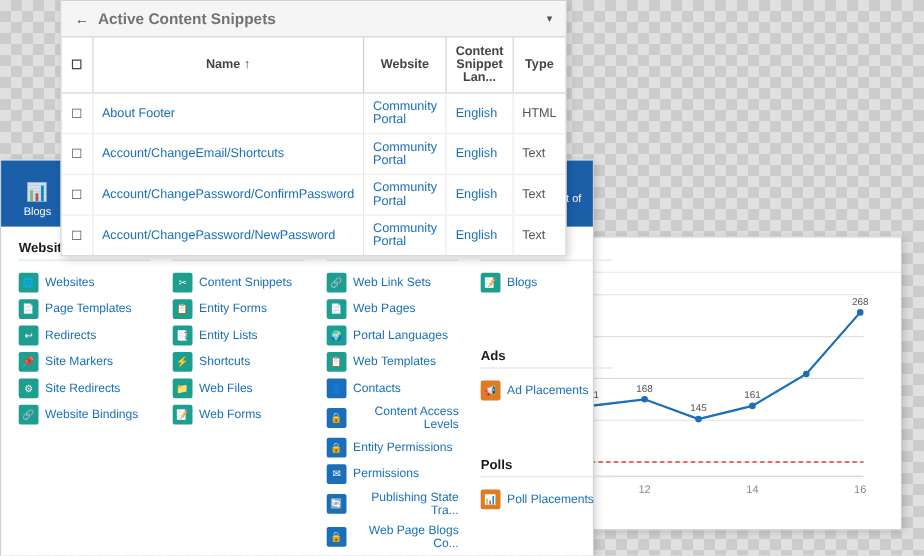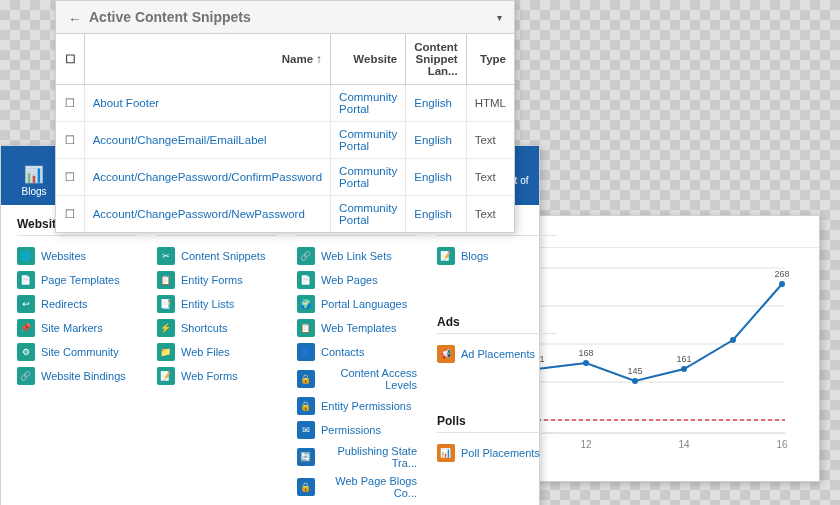--- a/index.html
+++ b/index.html
@@ -55,21 +55,21 @@
     }
     .snippets-table {
       width: 100%;
       border-collapse: collapse;
     }
     .snippets-table thead tr {
       border-bottom: 1px solid #d0d0d0;
     }
     .snippets-table th {
       padding: 7px 8px;
-      text-align: right;
+      text-align: center;
       font-weight: 600;
       color: #444;
       font-size: 11.5px;
       border-right: 1px solid #d0d0d0;
     }
     .snippets-table th:last-child { border-right: none; }
     .snippets-table td {
       padding: 6px 8px;
       border-right: 1px solid #e8e8e8;
       font-size: 11.5px;
@@ -235,21 +235,21 @@
     <tbody id="snippets-tbody">
     <tr>
       <td class="checkbox-cell">☐</td>
       <td class="link-cell">About Footer</td>
       <td class="link-cell">Community Portal</td>
       <td class="link-cell">English</td>
       <td class="neutral">HTML</td>
     </tr>
         <tr>
       <td class="checkbox-cell">☐</td>
-      <td class="link-cell">Account/ChangeEmail/EmailLabel</td>
+      <td class="link-cell">Account/ChangeEmail/Shortcuts</td>
       <td class="link-cell">Community Portal</td>
       <td class="link-cell">English</td>
       <td class="neutral">Text</td>
     </tr>
         <tr>
       <td class="checkbox-cell">☐</td>
       <td class="link-cell">Account/ChangePassword/ConfirmPassword</td>
       <td class="link-cell">Community Portal</td>
       <td class="link-cell">English</td>
       <td class="neutral">Text</td>
@@ -316,21 +316,21 @@
       <div class="nav-item">
         <div class="nav-item-icon teal">↩</div>
         <span class="nav-item-label">Redirects</span>
       </div>
       <div class="nav-item">
         <div class="nav-item-icon teal">📌</div>
         <span class="nav-item-label">Site Markers</span>
       </div>
       <div class="nav-item">
         <div class="nav-item-icon teal">⚙</div>
-        <span class="nav-item-label">Site Community</span>
+        <span class="nav-item-label">Site Redirects</span>
       </div>
       <div class="nav-item">
         <div class="nav-item-icon teal">🔗</div>
         <span class="nav-item-label">Website Bindings</span>
       </div>
     </div>
 
     <div class="nav-section">
       <div class="nav-section-title">Content</div>
       <div class="nav-item">

